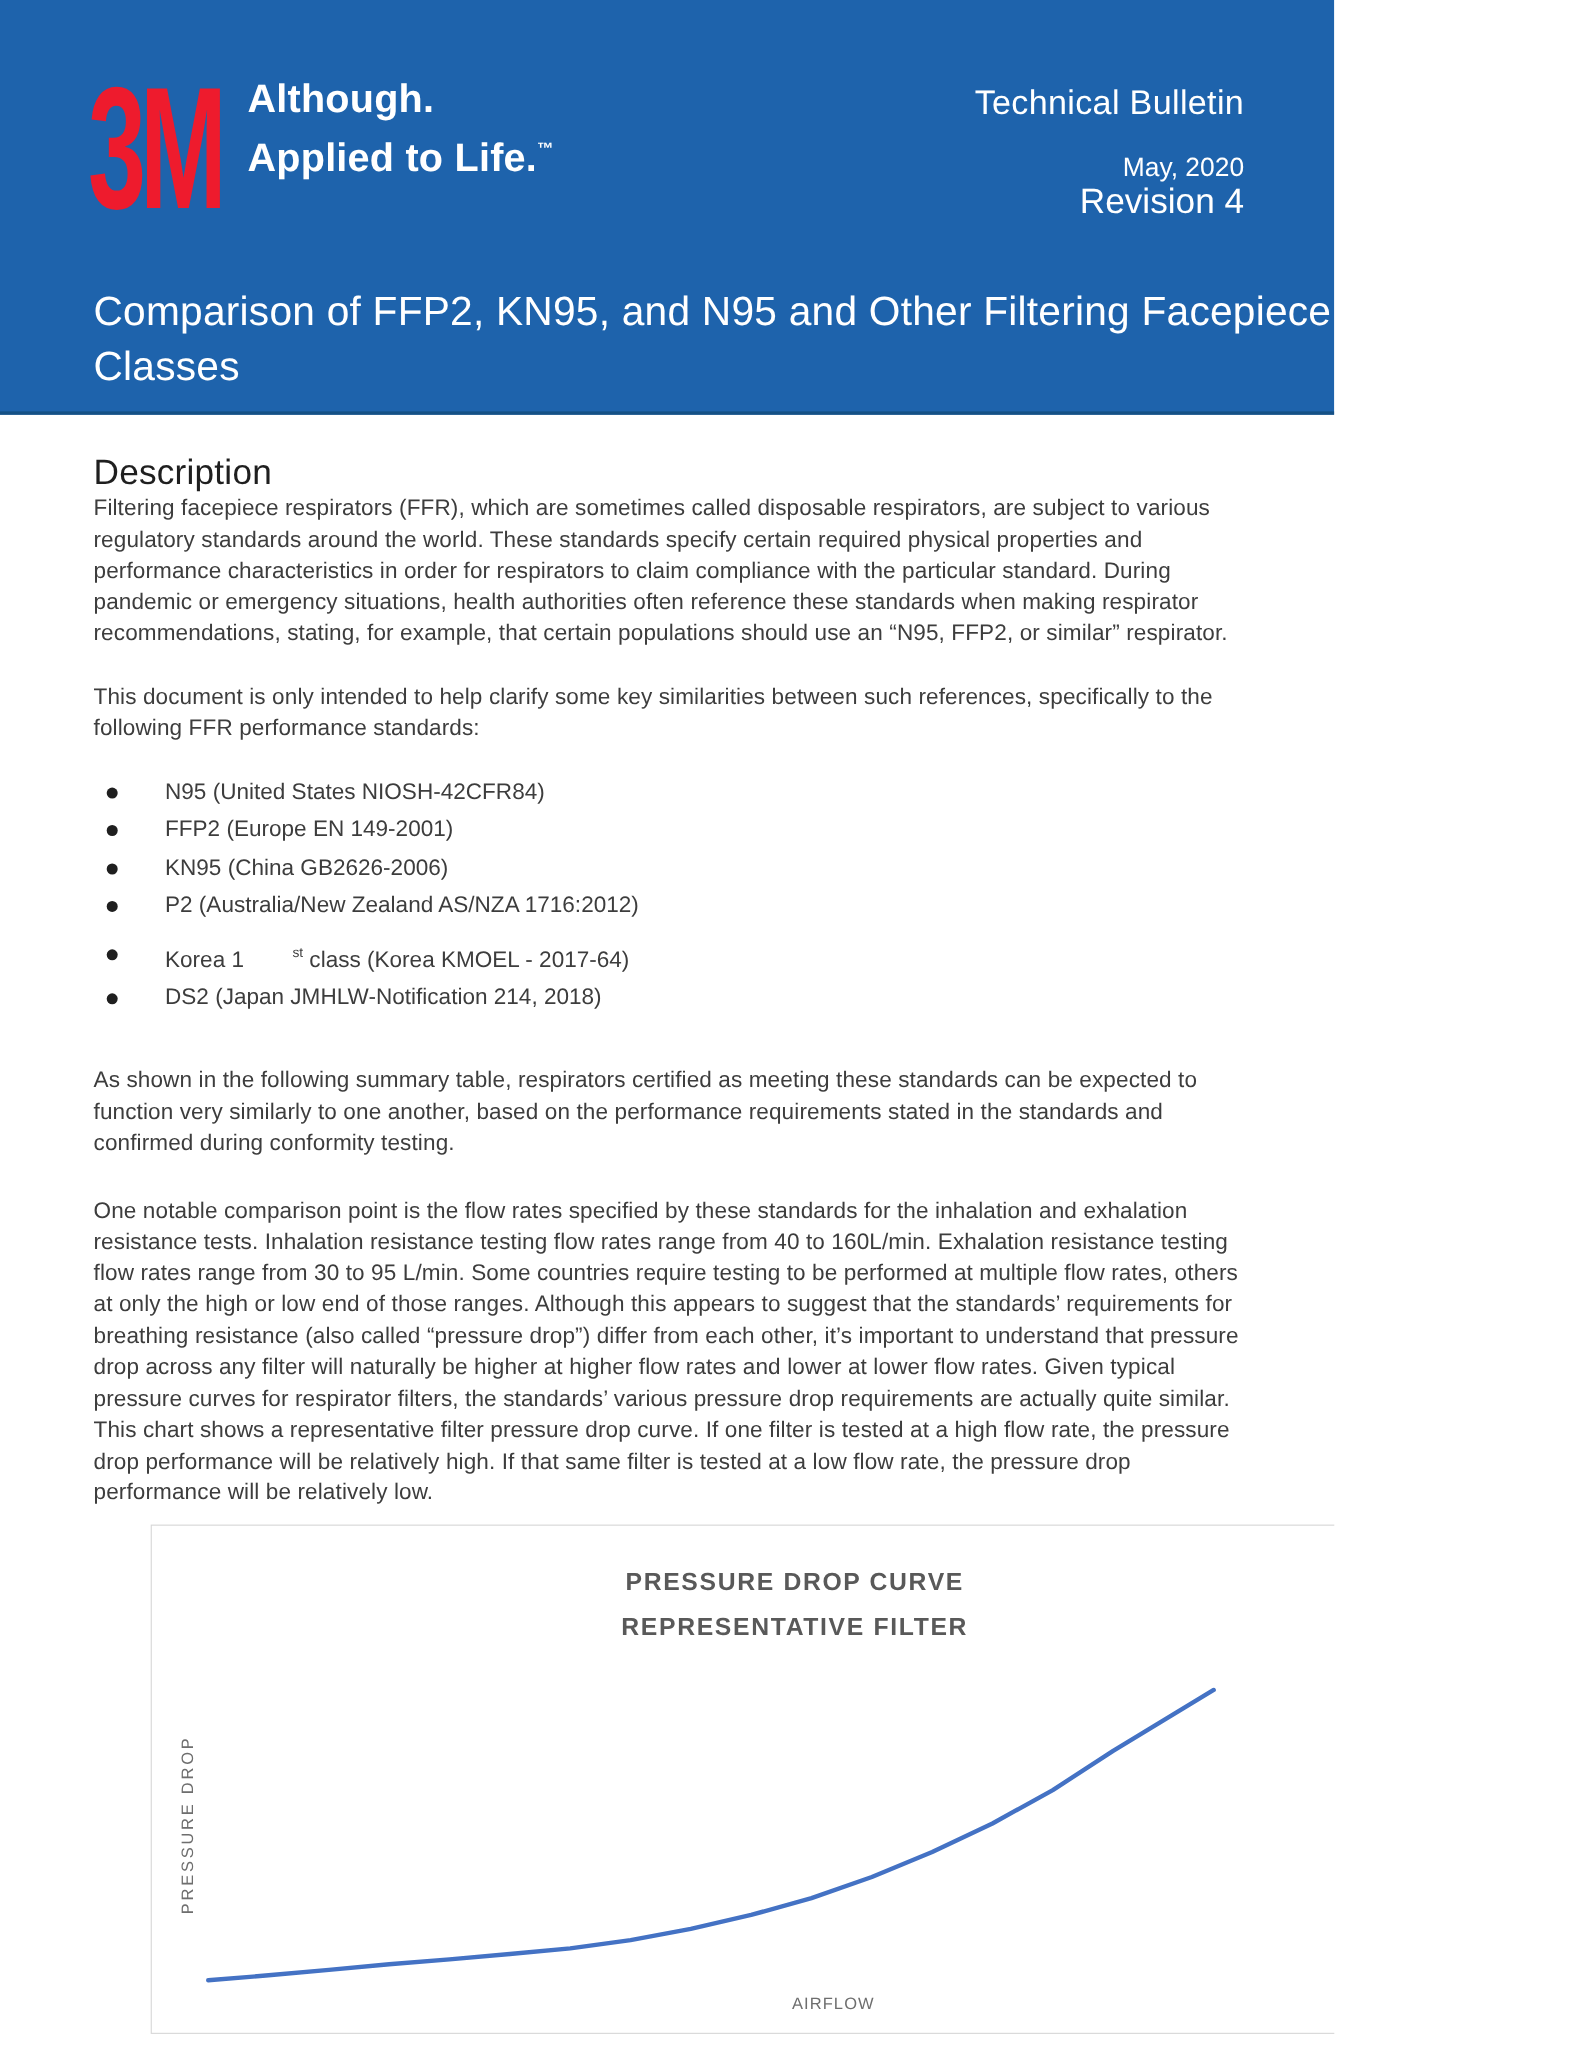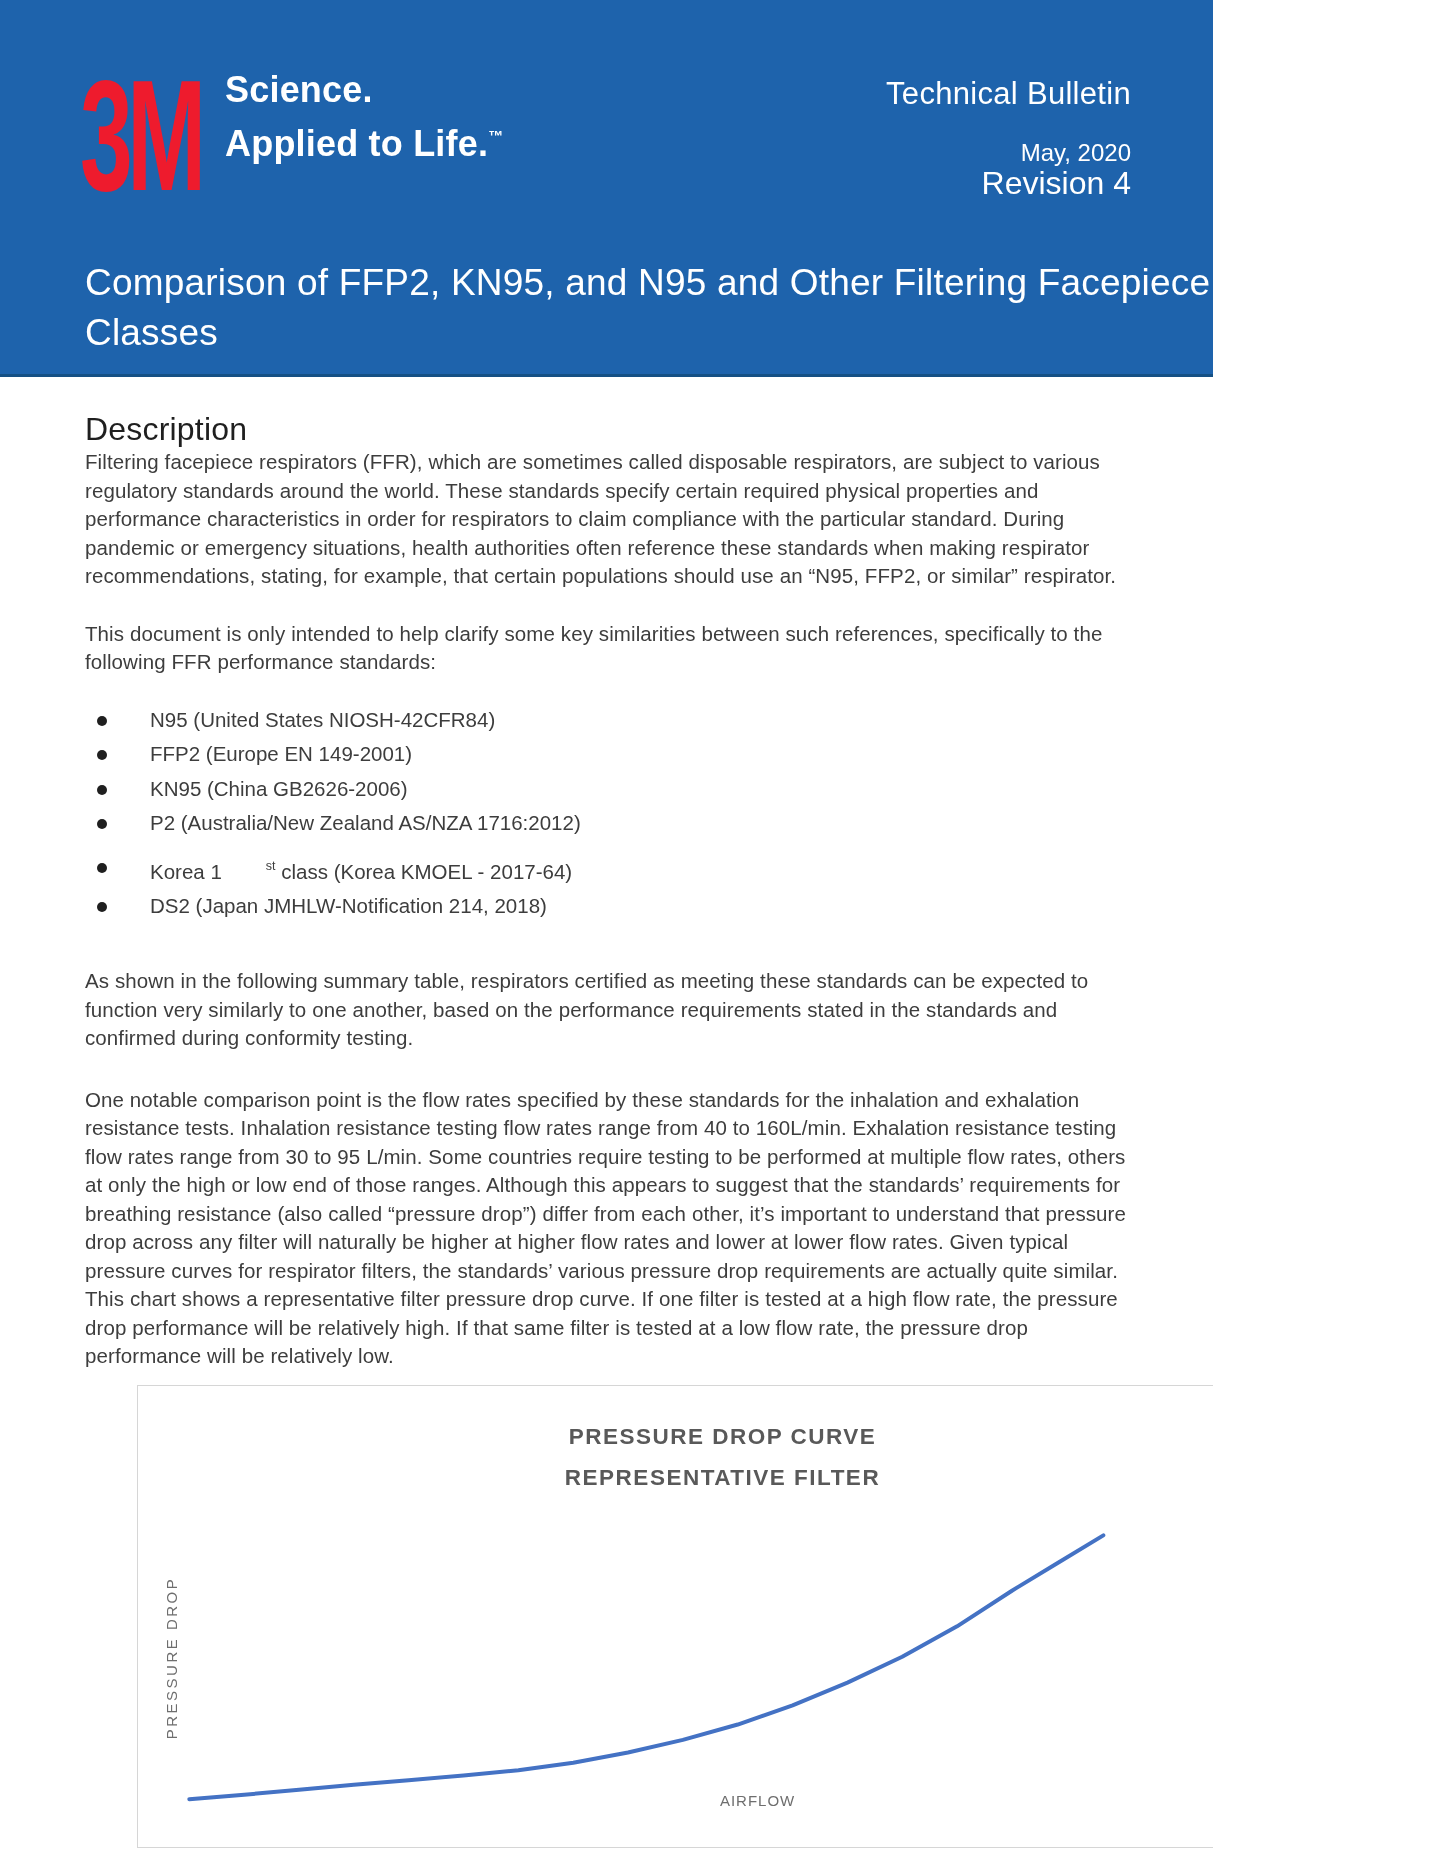--- a/index.html
+++ b/index.html
@@ -137,38 +137,38 @@
     top: 59%;
     transform: translate(-50%, -50%) rotate(-90deg);
     white-space: nowrap;
     font-size: 15px;
     letter-spacing: 2.5px;
     color: var(--chart-axis, #6e6e6e);
     font-weight: 400;
   }
   .xlabel {
     position: absolute;
-    bottom: 38px;
+    bottom: 18px;
     left: 53%;
     transform: translateX(-50%);
     font-size: 15px;
     letter-spacing: 1px;
     color: var(--chart-axis, #6e6e6e);
     margin-top: 28px;
   }
 </style>
 </head>
 <body>
 
 <div class="page">
 
   <div class="header">
     <div class="logo3m">3M</div>
     <div class="tagline">
-      <div>Science.</div>
+      <div>Although.</div>
       <div><span>Applied to Life.</span><sup>™</sup></div>
     </div>
     <div class="header-meta">
       <div class="doc-type">Technical Bulletin</div>
       <div class="doc-date">May, 2020</div>
       <div class="doc-rev">Revision 4</div>
     </div>
     <div class="header-title">Comparison of FFP2, KN95, and N95 and Other Filtering Facepiece Respirator Classes</div>
   </div>
 

